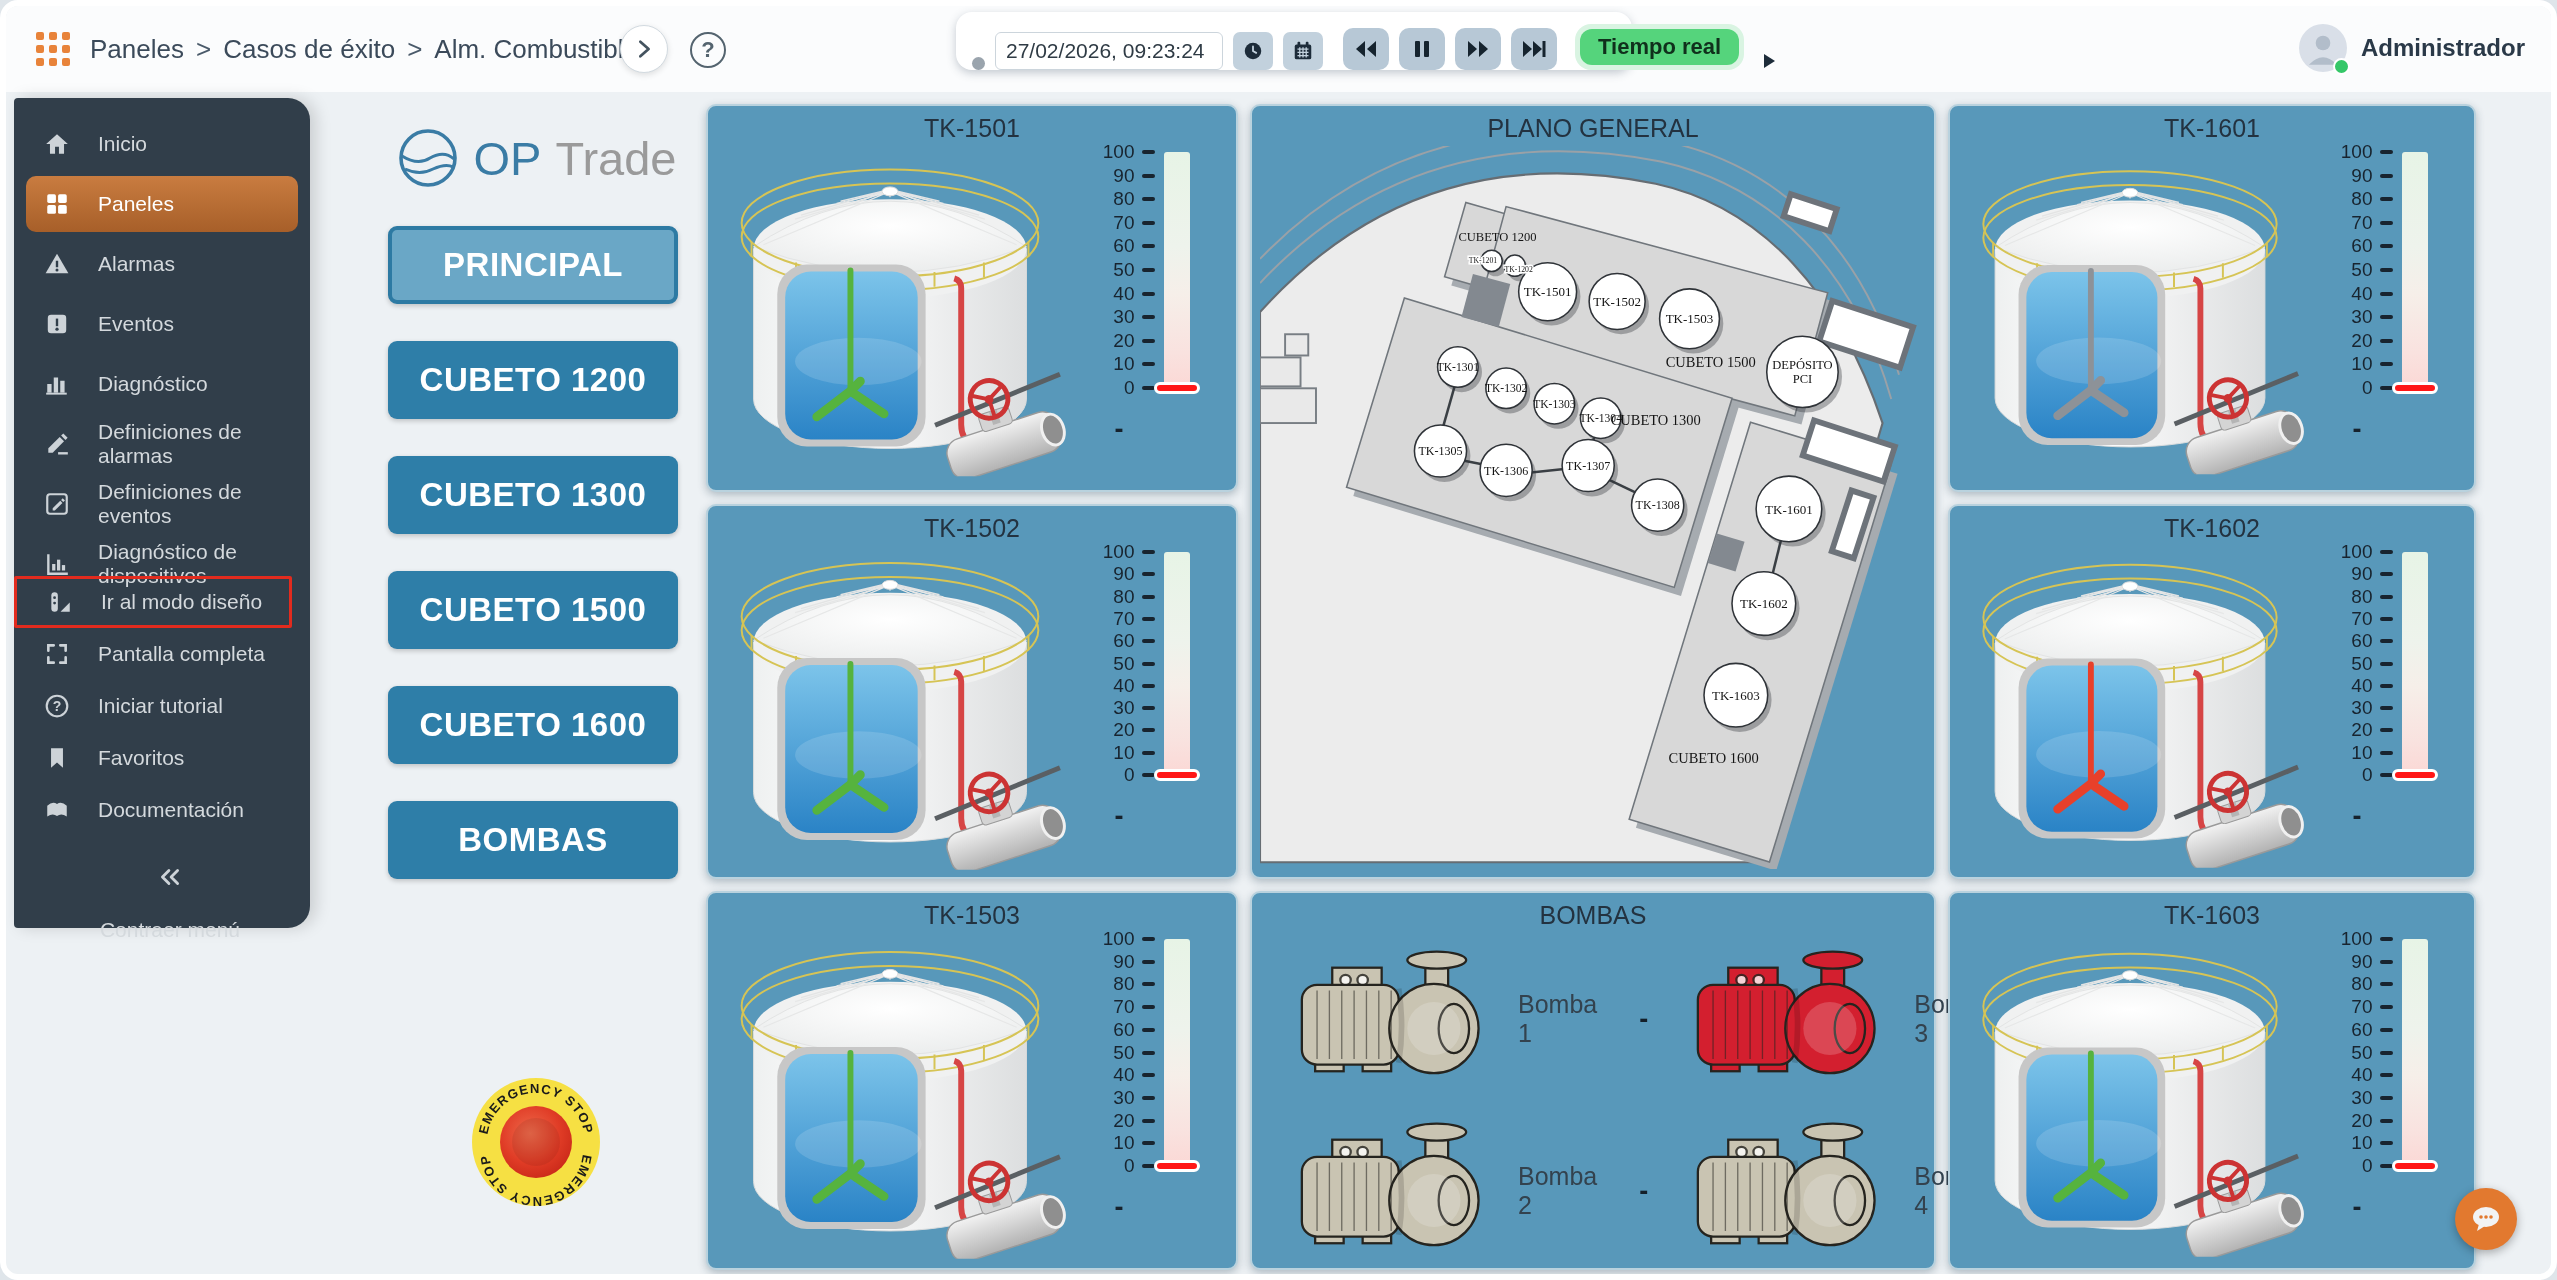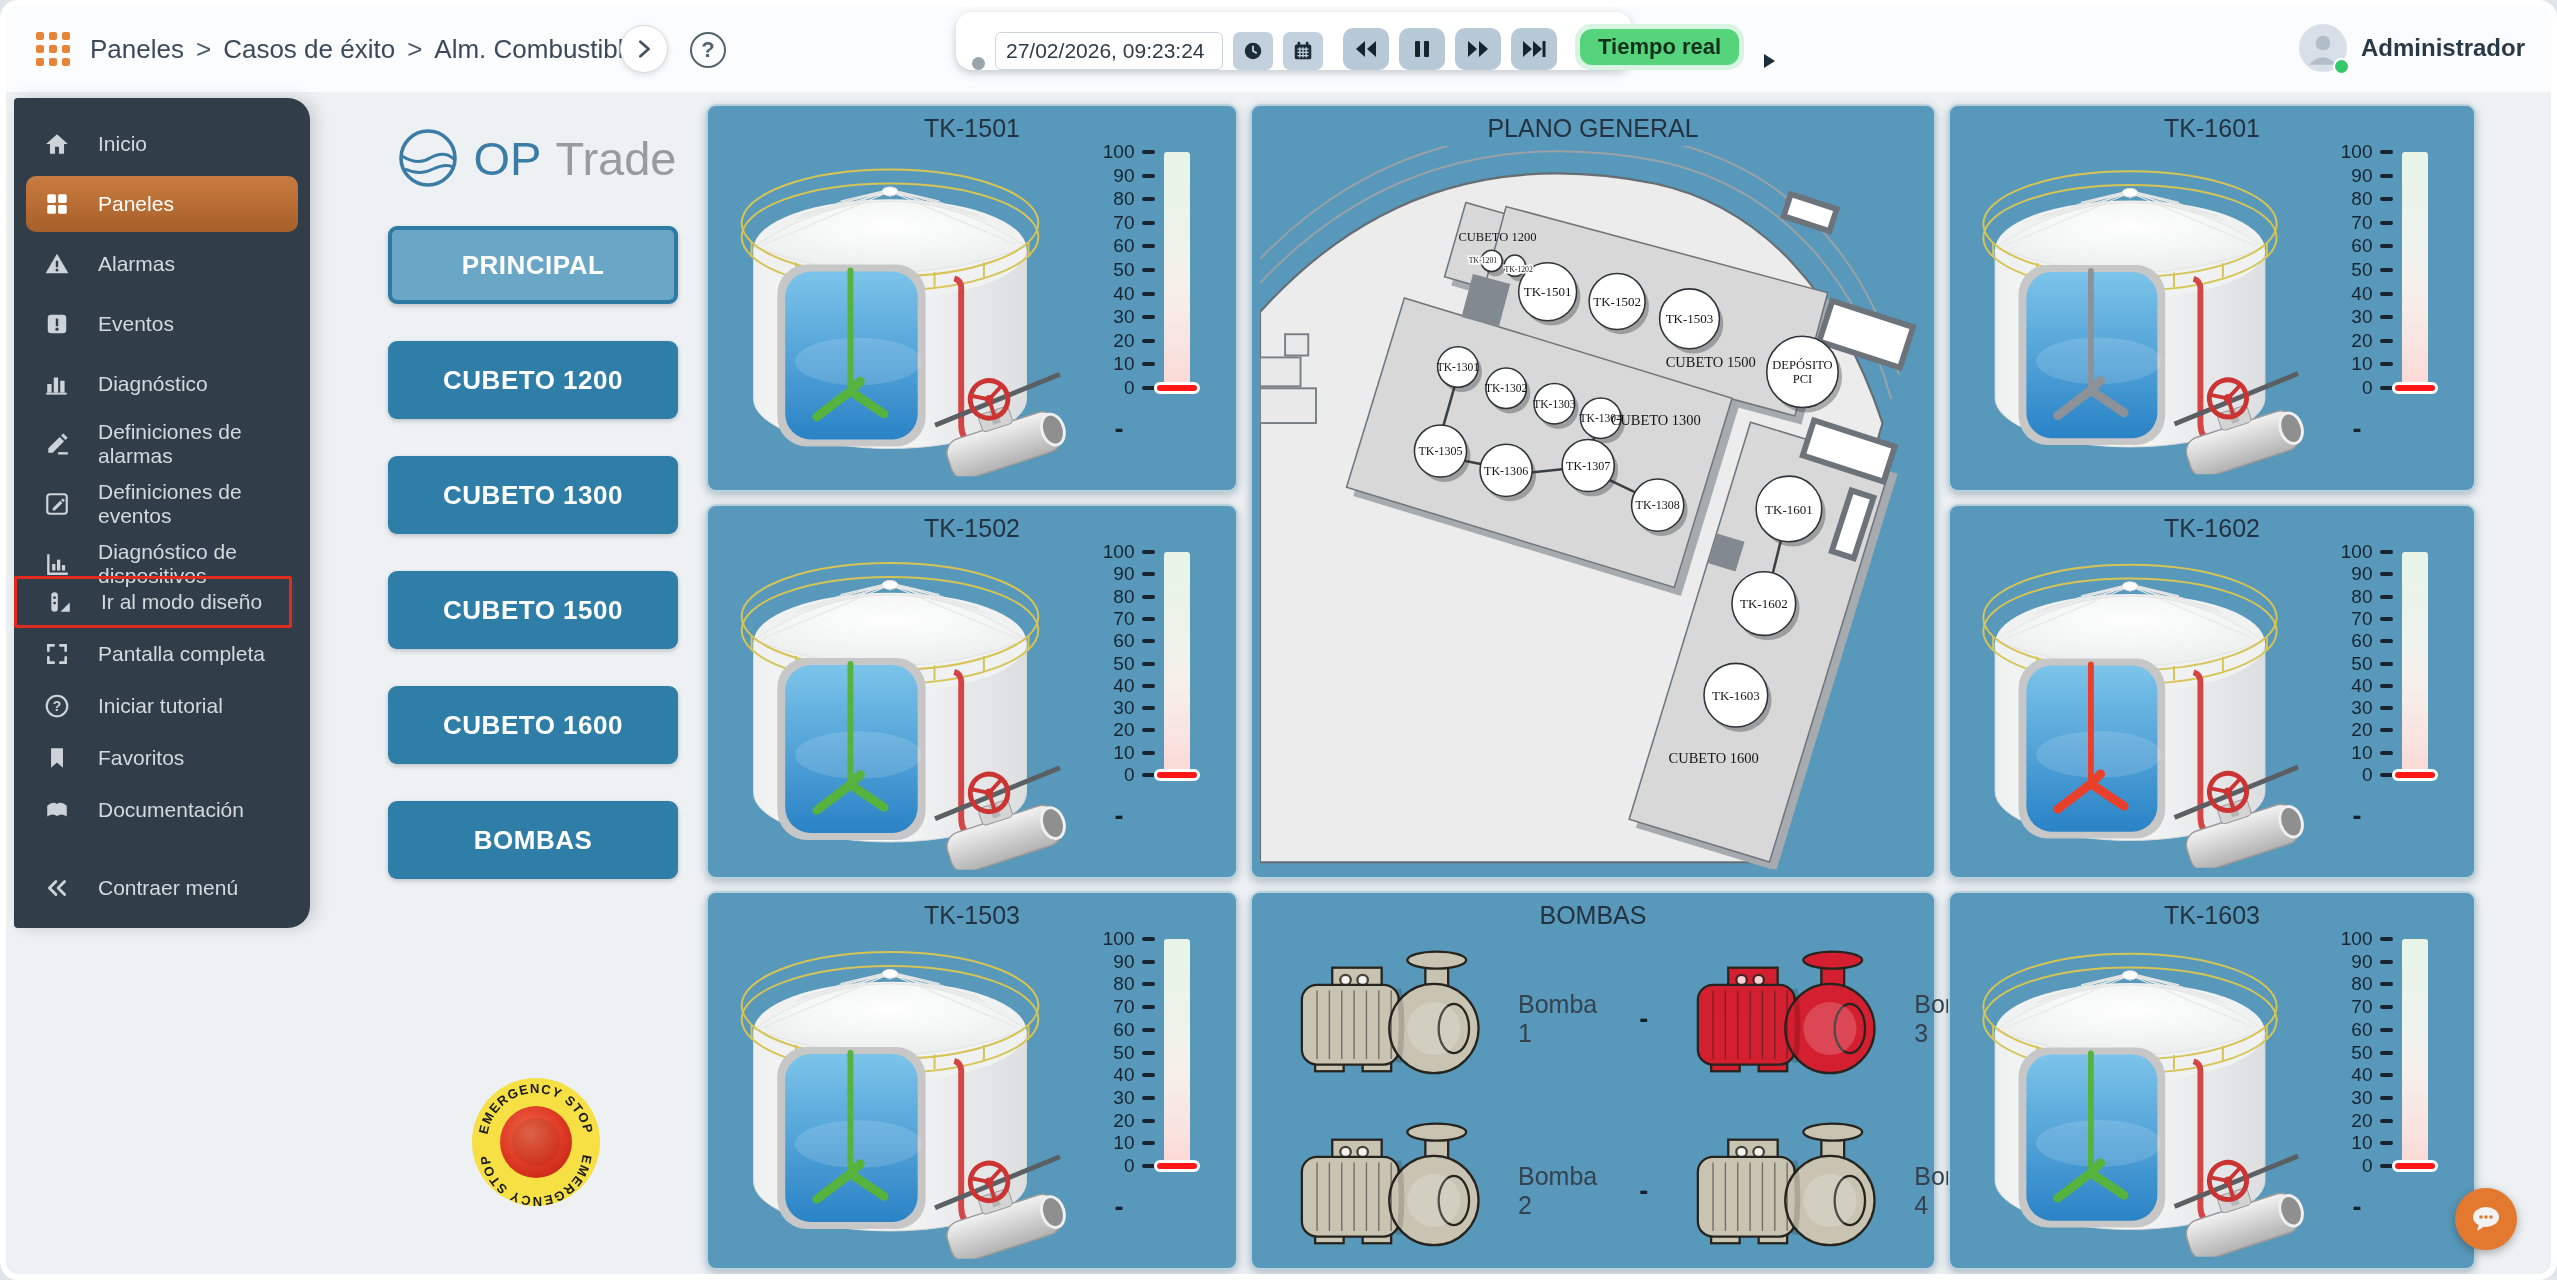--- a/index.html
+++ b/index.html
@@ -31,29 +31,29 @@
   .uname { font-size:24px; font-weight:700; color:#2a3948; }
 
   
   .side { position:absolute; left:8px; top:92px; width:296px; height:830px; background:#313e4a; border-radius:4px 22px 22px 4px; box-shadow:6px 0 16px rgba(0,0,0,.15); padding-top:16px; }
   .sitem { position:relative; height:60px; display:flex; align-items:center; gap:26px; padding:0 12px 0 28px; color:#d4d9dd; font-size:21px; cursor:pointer; }
   .sitem .ic { width:30px; height:30px; flex:none; display:flex; align-items:center; justify-content:center; }
   .sitem.sel { margin:2px 12px; height:56px; border-radius:10px; background:linear-gradient(180deg,#c97c40,#a75f29); color:#fff; padding-left:16px; }
   .sitem.outlined { border:3px solid #e22b1e; border-radius:2px; margin-right:18px; }
   .sfoot { position:absolute; left:0; right:0; bottom:14px; }
   .sfoot .sitem { height:52px; }
-  .sitem.collapse { margin-top:26px; }
+  .sitem.collapse { margin-top:26px;flex-direction:column; }
 
   
   .navcol { position:absolute; left:380px; top:98px; width:300px; height:1170px; }
   .logo { display:flex; align-items:center; justify-content:center; gap:14px; margin-top:14px; height:80px; }
   .logo .op { font-size:47px; color:#3a7ca5; }
   .logo .trade { font-size:47px; color:#9a9a9a; }
   .navbtns { margin-top:28px; }
-  .navbtn { width:290px; height:78px; margin:0 0 37px 2px; border-radius:9px; background:#2e7ea8; color:#fff; font-size:26px; font-weight:600; letter-spacing:.5px; display:flex; align-items:center; justify-content:center; box-shadow:0 2px 5px rgba(0,0,0,.2); cursor:pointer; }
+  .navbtn { width:290px; height:78px; margin:0 0 37px 2px; border-radius:9px; background:#2e7ea8; color:#fff; font-size:33px; font-weight:600; letter-spacing:.5px; display:flex; align-items:center; justify-content:center; box-shadow:0 2px 5px rgba(0,0,0,.2); cursor:pointer; }
   .navbtn.sel { background:#6aa7c6; border:4px solid #2d7aa3; }
   .estop { position:absolute; left:84px; top:972px; width:132px; height:132px; cursor:pointer; }
 
   
   .grid { position:absolute; left:700px; top:98px; display:grid; grid-template-columns:532px 686px 528px; grid-template-rows:388px 375px 379px; gap:12px; }
   .panel { position:relative; background:#5898ba; border:2px solid #b9d2de; border-radius:10px; box-shadow:0 3px 8px rgba(30,60,80,.3); }
   .c1{grid-column:1} .c3{grid-column:3} .r1{grid-row:1} .r2{grid-row:2} .r3{grid-row:3}
   .c2a{grid-column:2; grid-row:1/3} .c2b{grid-column:2; grid-row:3}
   .ptitle { position:absolute; top:8px; left:0; width:100%; text-align:center; font-size:25px; color:#233240; font-weight:500; }
   .tankwrap { position:absolute; left:4px; top:36px; bottom:6px; right:168px; display:flex; align-items:center; justify-content:center; }

